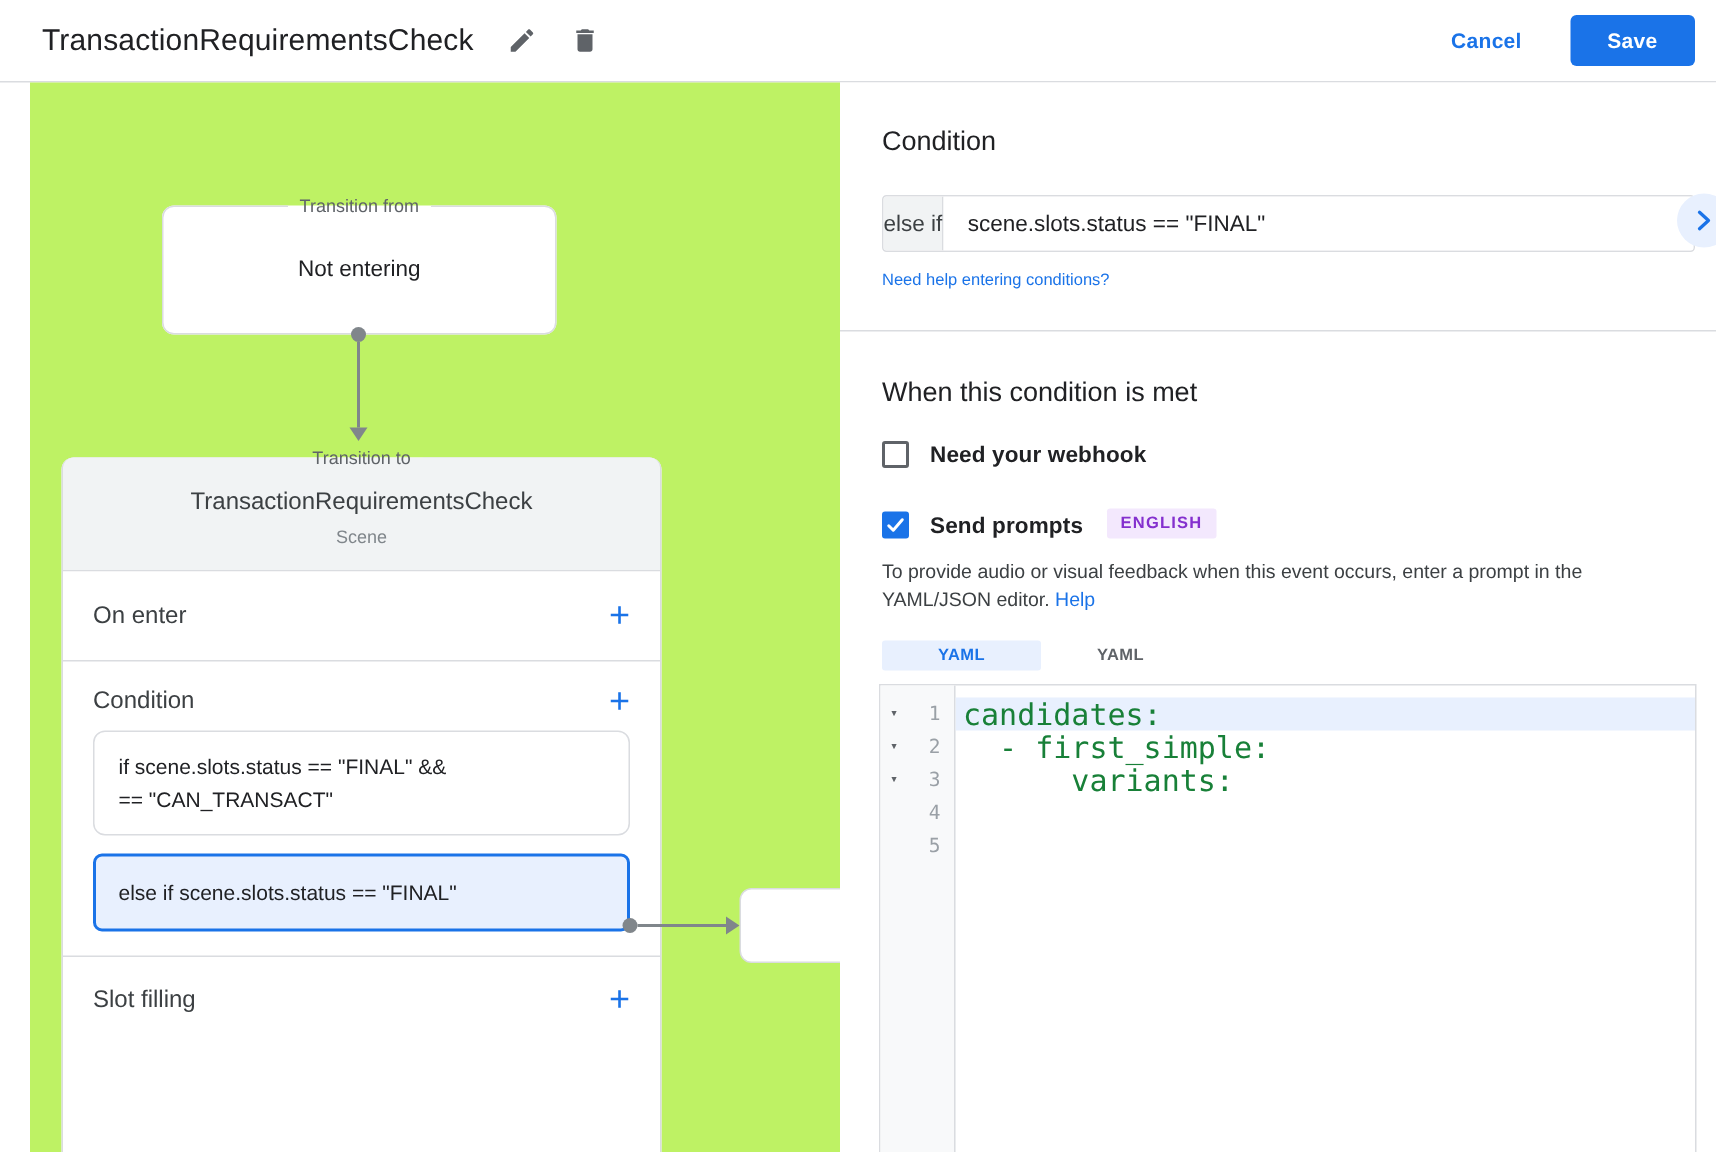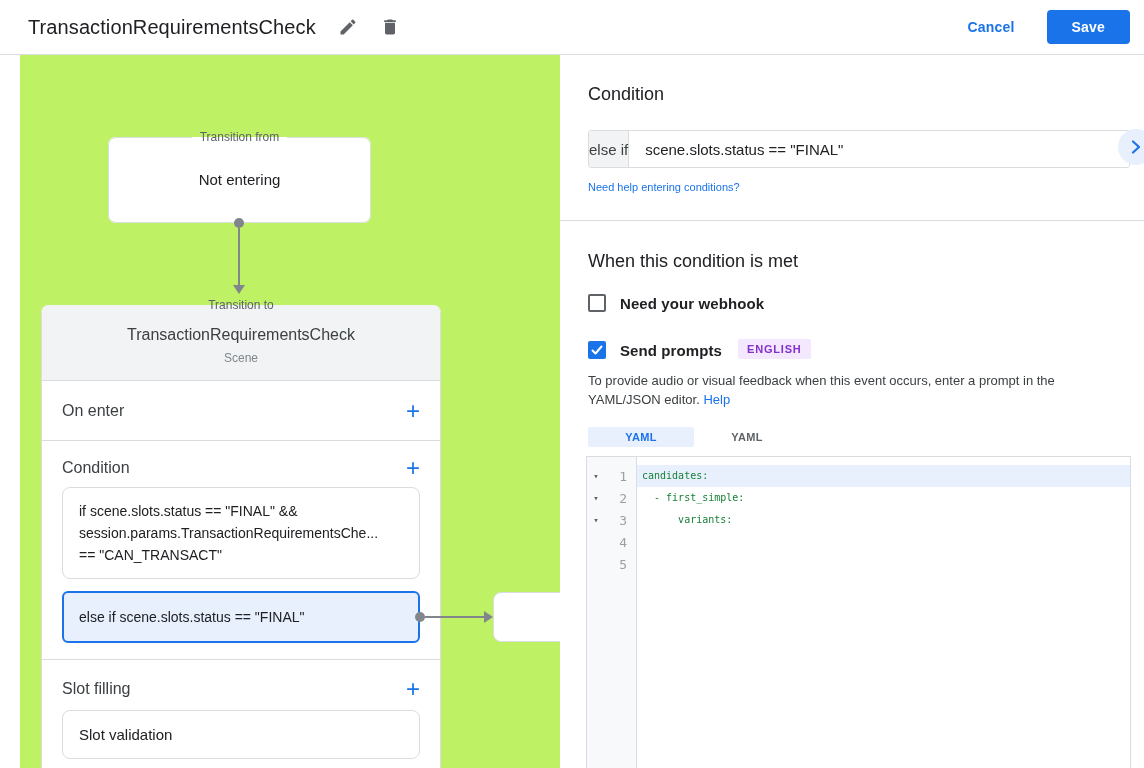--- a/index.html
+++ b/index.html
@@ -195,21 +195,21 @@
     width: 50px; background: #f8f9fa; border-right: 1px solid #dadce0;
     padding-top: 8px; flex-shrink: 0;
   }
   .gutter-row {
     height: 22px; display: flex; align-items: center;
   }
   .fold { width: 18px; font-size: 9px; color: #5f6368; text-align: center; cursor: pointer; }
   .lnum { flex: 1; text-align: right; padding-right: 9px; font-size: 13px; color: #9aa0a6; }
   .code-area { flex: 1; padding-top: 8px; overflow: hidden; }
   .code-line {
-    height: 22px; line-height: 22px; font-size: 10px; white-space: pre;
+    height: 22px; line-height: 22px; font-size: 20px; white-space: pre;
     padding-left: 5px; color: #202124;
   }
   .code-line.active { background: #e8f0fe; }
   .code-key { color: #188038; }
 </style>
 </head>
 <body>
 
 <div class="topbar">
   <div class="topbar-title">TransactionRequirementsCheck</div>
@@ -256,34 +256,32 @@
         <span class="plus">+</span>
       </div>
 
       <div class="scene-section">
         <div class="section-head">
           <span class="section-label">Condition</span>
           <span class="plus">+</span>
         </div>
         <div class="cond-box">
           <div>if scene.slots.status == "FINAL" &amp;&amp;</div>
-          <div>session.params.TransactionRequirementsChe...</div>
           <div>== "CAN_TRANSACT"</div>
         </div>
         <div class="cond-box selected">
           <div>else if scene.slots.status == "FINAL"</div>
         </div>
       </div>
 
       <div class="scene-section slots">
         <div class="section-head">
           <span class="section-label">Slot filling</span>
           <span class="plus">+</span>
         </div>
-        <div class="slot-box" style="margin-top:8px;">Slot validation</div>
 
       </div>
     </fieldset>
 
     <div class="connector-dot" style="left:395px; top:557px;"></div>
     <div class="connector-hline" style="left:405px; top:561px; width:59px;"></div>
     <div class="connector-harrow" style="left:464px; top:556px;"></div>
     <div class="dest-box"></div>
   </div>
 

